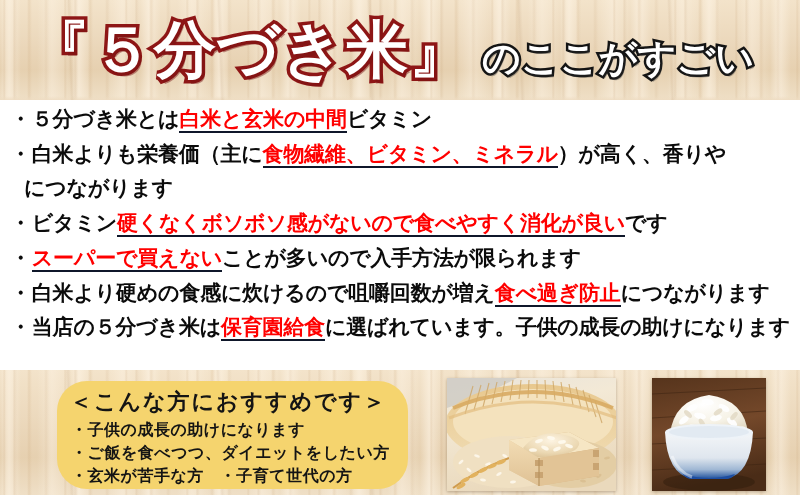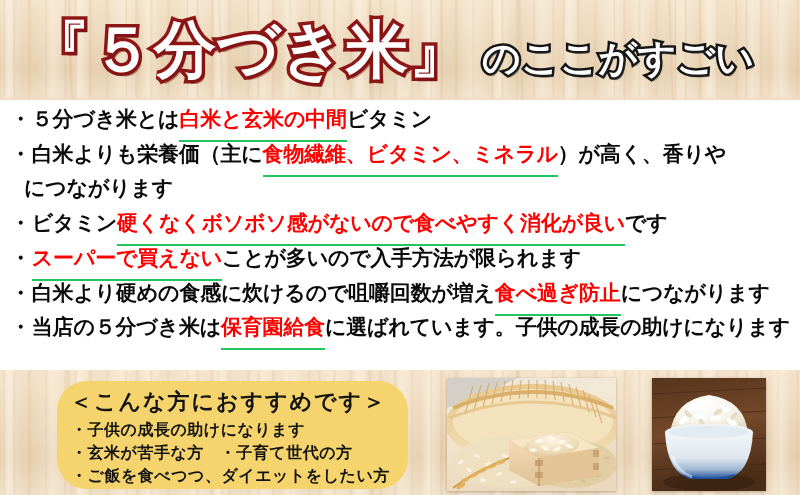--- a/index.html
+++ b/index.html
@@ -100,22 +100,22 @@
     font-weight:bold;
     color:#0b0b0b;
     letter-spacing:-0.2px;
     margin:0 0 7px 0;
     white-space:nowrap;
   }
   .bullet .dot{margin-right:1px;}
   .bullet .ind{display:inline-block;width:14px;}
   .hl{
     color:#ff0000;
-    border-bottom:2px solid #22c55e;
-    padding-bottom:9px;
+    border-bottom:2px solid #0f172a;
+    padding-bottom:0px;
   }
 
   
   #panel{
     position:absolute;left:57px;top:381px;width:351px;height:108px;
     background:#f5d46e;
     border-radius:30px;
     box-sizing:border-box;
     padding:6px 8px 0 0;
   }
@@ -187,24 +187,24 @@
   </div>
 
   <div class="wood" id="wood-bottom"></div>
 
   <div id="panel">
     <div id="panel-title">＜こんな方におすすめです＞</div>
     <div class="panel-line">
       <span>・子供の成長の助けになります</span>
     </div>
     <div class="panel-line">
-      <span>・玄米が苦手な方</span><span class="panel-gap"></span><span>・子育て世代の方</span>
+      <span>・ご飯を食べつつ、ダイエットをしたい方</span>
     </div>
     <div class="panel-line">
-      <span>・ご飯を食べつつ、ダイエットをしたい方</span>
+      <span>・玄米が苦手な方</span><span class="panel-gap"></span><span>・子育て世代の方</span>
     </div>
   </div>
 
   <div class="photo" id="photo-masu">
     <svg viewBox="0 0 169 113" preserveAspectRatio="xMidYMid slice">
       <defs>
         <linearGradient id="mbg" x1="0" y1="0" x2="0.3" y2="1">
           <stop offset="0" stop-color="#e9e4db"></stop>
           <stop offset="0.35" stop-color="#f3e9d6"></stop>
           <stop offset="1" stop-color="#ead9bc"></stop>

